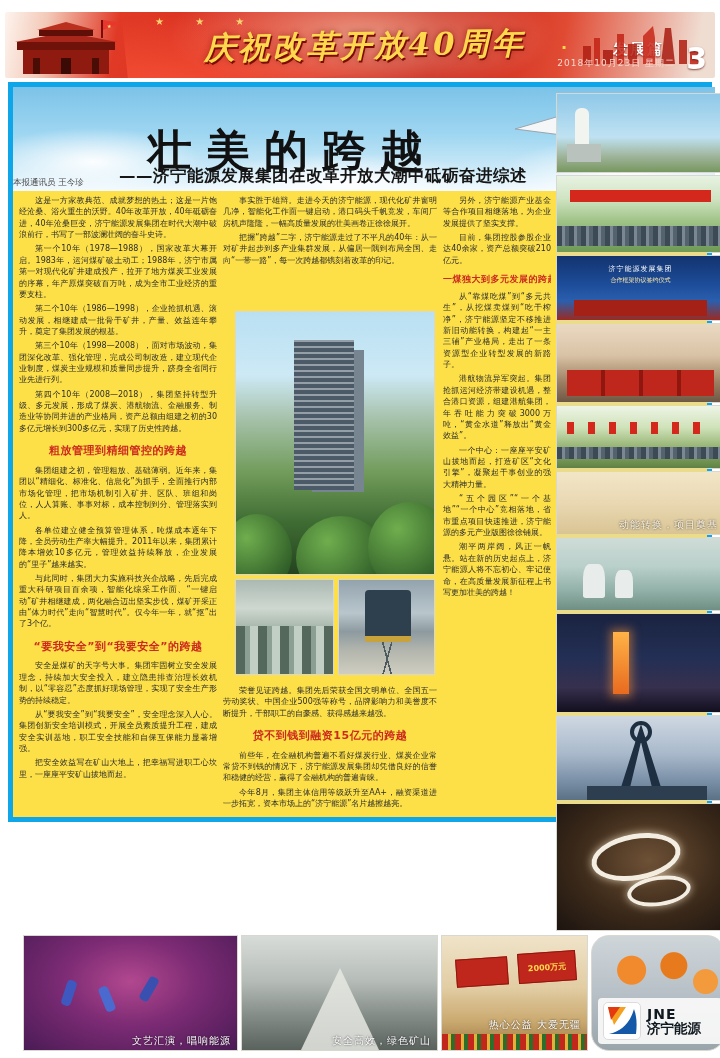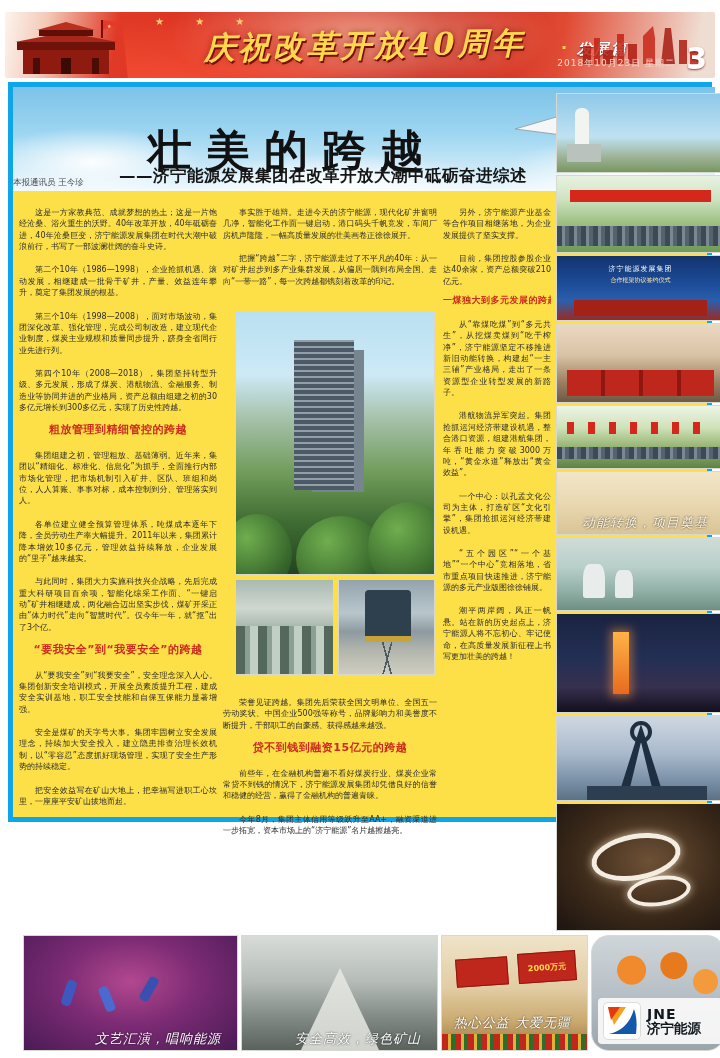--- a/index.html
+++ b/index.html
@@ -14,22 +14,22 @@
   .banner:before{content:"";position:absolute;left:18%;top:-40px;width:64%;height:140px;
     background:radial-gradient(ellipse at 50% 45%,rgba(255,244,214,.55) 0%,rgba(255,244,214,0) 60%);}
   .gate{position:absolute;left:8px;top:6px;}
   .flagwave{position:absolute;left:120px;top:-8px;width:260px;height:80px;
     background:radial-gradient(ellipse at 10% 120%,rgba(255,90,60,.9),rgba(255,90,60,0) 70%);transform:rotate(-6deg);}
   .stars{position:absolute;left:150px;top:4px;color:#ffe27a;font-size:10px;letter-spacing:14px;opacity:.9;}
   .banner-title{position:absolute;left:150px;top:13px;width:420px;text-align:center;
     font-family:"DejaVu Serif","Liberation Serif",serif;font-style:italic;font-weight:bold;
     font-size:31px;color:#ffd84d;letter-spacing:3px;white-space:nowrap;
     text-shadow:1px 2px 0 #7a0c05,0 0 6px rgba(122,12,5,.6);transform:rotate(-1deg);}
-  .banner-tag{position:absolute;left:572px;top:28px;font-size:15px;font-weight:bold;color:#ffffff;
-    letter-spacing:2px;text-shadow:0 1px 2px #7a0c05;font-style:italic;}
+  .banner-tag{position:absolute;left:608px;top:28px;font-size:15px;font-weight:bold;color:#ffffff;
+    letter-spacing:2px;text-shadow:0 1px 2px #7a0c05;}
   .banner-dot{position:absolute;left:556px;top:26px;color:#ffd84d;font-size:16px;font-weight:bold;}
   .skyline{position:absolute;right:14px;top:8px;opacity:.85;}
   .banner-date{position:absolute;right:40px;bottom:8px;font-size:9px;color:#f6d7cd;letter-spacing:1px;text-align:center;}
   .banner-page{position:absolute;right:8px;bottom:2px;font-size:30px;font-weight:bold;color:#ffffff;
     text-shadow:0 1px 2px rgba(90,10,5,.7);}
 
   
   .frame{position:absolute;left:8px;top:82px;width:704px;height:740px;
     border:5px solid #0ea5e9;background:#fde047;}
   .sky{position:absolute;left:0;top:0;width:702px;height:104px;
@@ -37,32 +37,32 @@
   .cloud{position:absolute;background:radial-gradient(ellipse,rgba(255,255,255,.95) 0%,rgba(255,255,255,0) 70%);}
   .headline{position:absolute;left:0;top:6px;width:560px;text-align:center;
     font-size:44px;font-weight:bold;color:#111;letter-spacing:14px;}
   .subhead{position:absolute;left:0;top:64px;width:620px;text-align:center;
     font-size:16.5px;font-weight:bold;color:#161616;letter-spacing:.5px;}
   .byline{position:absolute;left:0;top:90px;width:620px;text-align:left;font-size:8.5px;color:#4a4a4a;}
   .plane{position:absolute;right:60px;top:8px;}
 
   
   .col{position:absolute;font-size:8px;line-height:1.42;color:#2c2c2c;text-align:justify;overflow:hidden;}
-  .col p{margin:12px 0 3px;text-indent:2em;}
+  .col p{margin:0 0 3px;text-indent:2em;}
   .col .col-heading{color:#cc2a1e;font-weight:bold;text-align:center;font-size:11px;
     margin:9px 0 6px;text-indent:0;letter-spacing:.5px;}
   .col1{left:6px;top:108px;width:198px;height:736px;}
   .col2top{left:210px;top:108px;width:214px;height:116px;}
   .col2bottom{left:210px;top:598px;width:214px;height:246px;}
   .col3{left:430px;top:108px;width:108px;height:736px;}
   .col3 .col-heading{font-size:9px;white-space:nowrap;margin:7px 0 5px;}
 
   
   .photo{position:absolute;overflow:hidden;border:1px solid #d8d8d0;}
-  .caption{position:absolute;right:16px;bottom:2px;font-size:13px;font-style:italic;color:#ffffff;
+  .caption{position:absolute;right:6px;bottom:2px;font-size:10px;color:#ffffff;
     text-shadow:0 0 2px rgba(0,0,0,.8);letter-spacing:1px;white-space:nowrap;}
 
   .main-photo{left:222px;top:224px;width:200px;height:264px;
     background:linear-gradient(#b9e0f2 0%,#cde9f6 24%,#a8c3ad 40%,#6f9a58 62%,#3f6c33 80%,#24431f 100%);}
   .tower{position:absolute;left:58px;top:28px;width:60px;height:150px;background:#5a6b78;
     background-image:repeating-linear-gradient(to bottom,rgba(255,255,255,.35) 0 2px,rgba(30,40,50,.25) 2px 6px);
     box-shadow:14px 6px 0 -4px #76858f;}
   .tree{position:absolute;border-radius:50%;background:radial-gradient(circle at 35% 30%,#6fae4e,#2d5a26 75%);}
 
   .factory-photo{left:222px;top:492px;width:99px;height:96px;
@@ -179,49 +179,50 @@
         <polygon points="88,44 120,2 104,52 94,48" fill="#c8ccd0"></polygon>
         <path d="M104 52 L140 66" stroke="#dfe6ea" stroke-width="2" fill="none"></path>
       </svg>
       <h1 class="headline">壮美的跨越</h1>
       <h2 class="subhead">——济宁能源发展集团在改革开放大潮中砥砺奋进综述</h2>
       <div class="byline">本报通讯员  王今珍</div>
     </div>
 
     <div class="col col1">
         <p class="col-para">这是一方家教典范、成就梦想的热土；这是一片饱经沧桑、浴火重生的沃野。40年改革开放，40年砥砺奋进，40年沧桑巨变，济宁能源发展集团在时代大潮中破浪前行，书写了一部波澜壮阔的奋斗史诗。</p>
+        <p class="col-para">第一个10年（1978—1988），国家改革大幕开启。1983年，运河煤矿破土动工；1988年，济宁市属第一对现代化矿井建成投产，拉开了地方煤炭工业发展的序幕，年产原煤突破百万吨，成为全市工业经济的重要支柱。</p>
         <p class="col-para">第二个10年（1986—1998），企业抢抓机遇、滚动发展，相继建成一批骨干矿井，产量、效益连年攀升，奠定了集团发展的根基。</p>
         <p class="col-para">第三个10年（1998—2008），面对市场波动，集团深化改革、强化管理，完成公司制改造，建立现代企业制度，煤炭主业规模和质量同步提升，跻身全省同行业先进行列。</p>
         <p class="col-para">第四个10年（2008—2018），集团坚持转型升级、多元发展，形成了煤炭、港航物流、金融服务、制造业等协同并进的产业格局，资产总额由组建之初的30多亿元增长到300多亿元，实现了历史性跨越。</p>
         <h3 class="col-heading">粗放管理到精细管控的跨越</h3>
         <p class="col-para">集团组建之初，管理粗放、基础薄弱。近年来，集团以“精细化、标准化、信息化”为抓手，全面推行内部市场化管理，把市场机制引入矿井、区队、班组和岗位，人人算账、事事对标，成本控制到分、管理落实到人。</p>
         <p class="col-para">各单位建立健全预算管理体系，吨煤成本逐年下降，全员劳动生产率大幅提升。2011年以来，集团累计降本增效10多亿元，管理效益持续释放，企业发展的“里子”越来越实。</p>
         <p class="col-para">与此同时，集团大力实施科技兴企战略，先后完成重大科研项目百余项，智能化综采工作面、“一键启动”矿井相继建成，两化融合迈出坚实步伐，煤矿开采正由“体力时代”走向“智慧时代”。仅今年一年，就“抠”出了3个亿。</p>
         <h3 class="col-heading">“要我安全”到“我要安全”的跨越</h3>
+        <p class="col-para">安全是煤矿的天字号大事。集团牢固树立安全发展理念，持续加大安全投入，建立隐患排查治理长效机制，以“零容忍”态度抓好现场管理，实现了安全生产形势的持续稳定。</p>
         <p class="col-para">从“要我安全”到“我要安全”，安全理念深入人心。集团创新安全培训模式，开展全员素质提升工程，建成安全实训基地，职工安全技能和自保互保能力显著增强。</p>
-        <p class="col-para">安全是煤矿的天字号大事。集团牢固树立安全发展理念，持续加大安全投入，建立隐患排查治理长效机制，以“零容忍”态度抓好现场管理，实现了安全生产形势的持续稳定。</p>
         <p class="col-para">把安全效益写在矿山大地上，把幸福写进职工心坎里，一座座平安矿山拔地而起。</p>
       </div>
     <div class="col col2top">
         <p class="col-para">事实胜于雄辩。走进今天的济宁能源，现代化矿井窗明几净，智能化工作面一键启动，港口码头千帆竞发，车间厂房机声隆隆，一幅高质量发展的壮美画卷正徐徐展开。</p>
         <p class="col-para">把握“跨越”二字，济宁能源走过了不平凡的40年：从一对矿井起步到多产业集群发展，从偏居一隅到布局全国、走向“一带一路”，每一次跨越都镌刻着改革的印记。</p>
       </div>
     <div class="col col2bottom">
         <p class="col-para">荣誉见证跨越。集团先后荣获全国文明单位、全国五一劳动奖状、中国企业500强等称号，品牌影响力和美誉度不断提升，干部职工的自豪感、获得感越来越强。</p>
         <h3 class="col-heading">贷不到钱到融资15亿元的跨越</h3>
         <p class="col-para">前些年，在金融机构普遍不看好煤炭行业、煤炭企业常常贷不到钱的情况下，济宁能源发展集团却凭借良好的信誉和稳健的经营，赢得了金融机构的普遍青睐。</p>
         <p class="col-para">今年8月，集团主体信用等级跃升至AA+，融资渠道进一步拓宽，资本市场上的“济宁能源”名片越擦越亮。</p>
       </div>
     <div class="col col3">
         <p class="col-para">另外，济宁能源产业基金等合作项目相继落地，为企业发展提供了坚实支撑。</p>
         <p class="col-para">目前，集团控股参股企业达40余家，资产总额突破210亿元。</p>
         <h3 class="col-heading">一煤独大到多元发展的跨越</h3>
         <p class="col-para">从“靠煤吃煤”到“多元共生”，从挖煤卖煤到“吃干榨净”，济宁能源坚定不移推进新旧动能转换，构建起“一主三辅”产业格局，走出了一条资源型企业转型发展的新路子。</p>
         <p class="col-para">港航物流异军突起。集团抢抓运河经济带建设机遇，整合港口资源，组建港航集团，年吞吐能力突破3000万吨，“黄金水道”释放出“黄金效益”。</p>
-        <p class="col-para">一个中心：以孔孟文化公司为主体，打造矿区“文化引擎”，集团抢抓运河经济带建设机遇。</p>
+        <p class="col-para">一个中心：一座座平安矿山拔地而起，打造矿区“文化引擎”，凝聚起干事创业的强大精神力量。</p>
         <p class="col-para">“五个园区”“一个基地”“一个中心”竞相落地，省市重点项目快速推进，济宁能源的多元产业版图徐徐铺展。</p>
         <p class="col-para">潮平两岸阔，风正一帆悬。站在新的历史起点上，济宁能源人将不忘初心、牢记使命，在高质量发展新征程上书写更加壮美的跨越！</p>
       </div>
 
     <div class="photo main-photo">
       <div class="tower"></div>
       <div class="tree" style="left:-14px;bottom:-20px;width:70px;height:80px;"></div>
       <div class="tree" style="left:60px;bottom:-26px;width:90px;height:84px;"></div>
       <div class="tree" style="right:-18px;bottom:-18px;width:84px;height:90px;"></div>
     </div>

